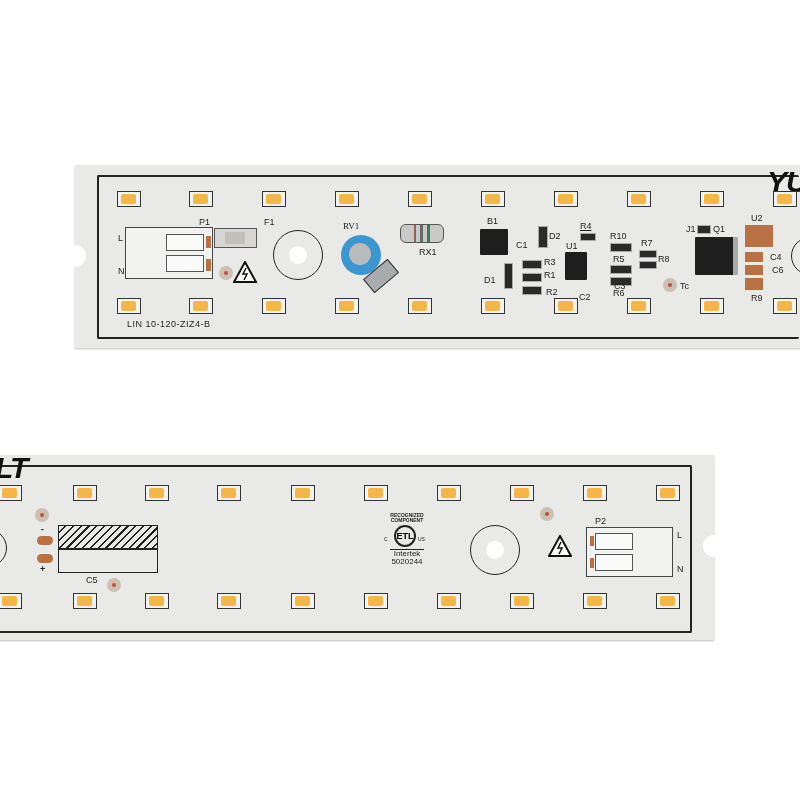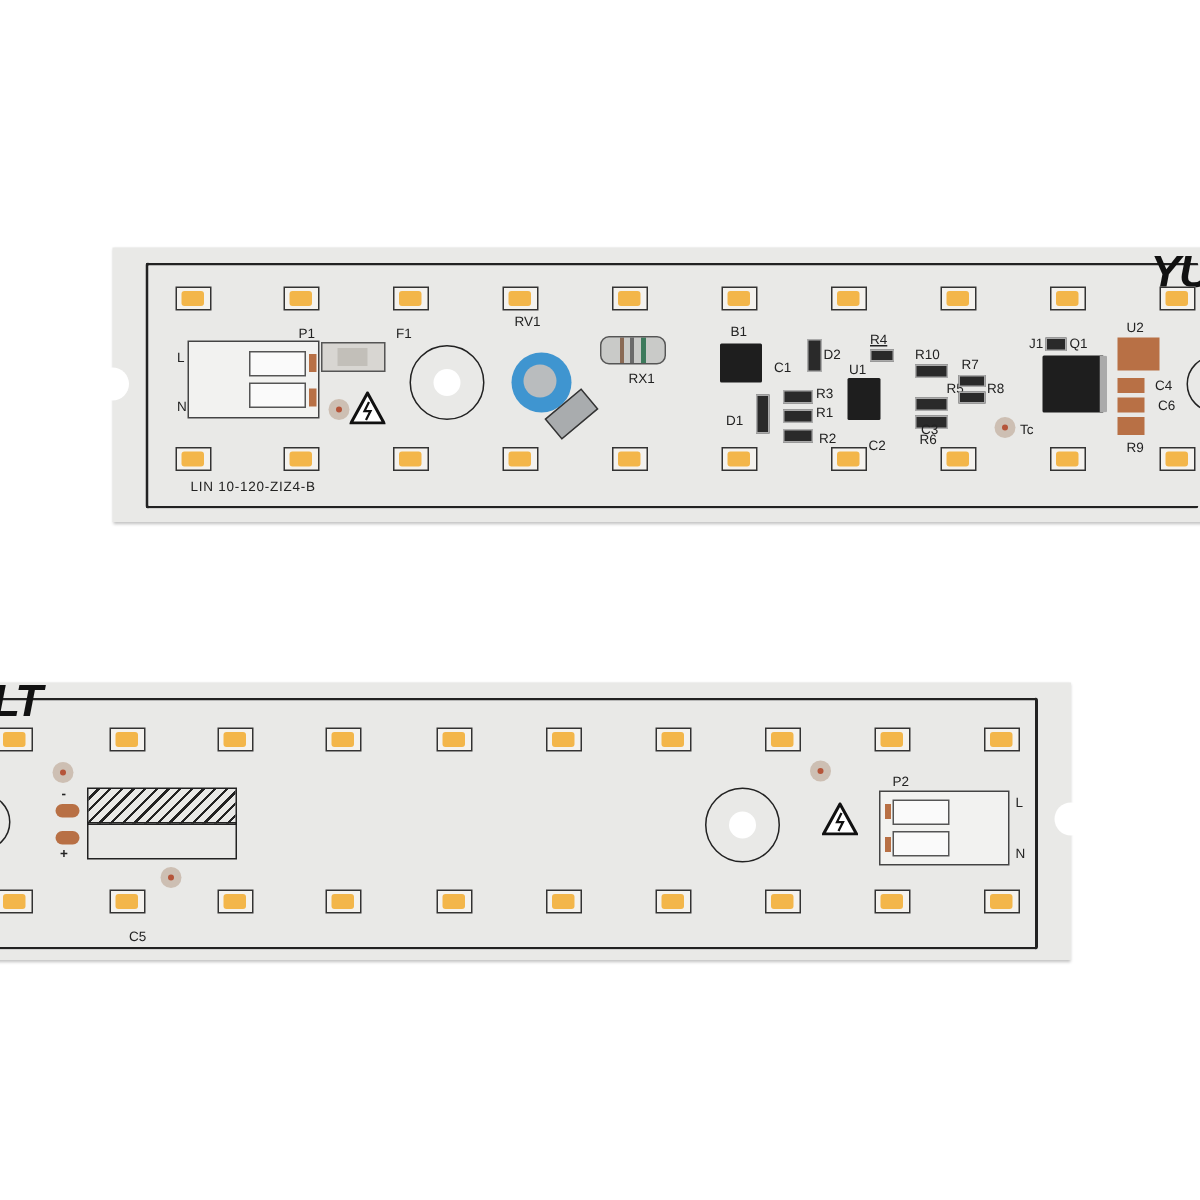--- a/index.html
+++ b/index.html
@@ -73,21 +73,21 @@
     <div style="position:absolute;left:10px;top:3px;width:20px;height:12px;background:#c2bfb9;"></div>
   </div>
   <div class="tp" style="left:144px;top:101px;"></div>
   <svg class="warn" style="left:158px;top:96px;" width="24" height="22" viewBox="0 0 24 22">
     <polygon points="12,1 23,21 1,21" fill="#fff" stroke="#111" stroke-width="2"></polygon>
     <polyline points="13,7 10,13 14,13 11,19" fill="none" stroke="#111" stroke-width="1.5"></polyline>
   </svg>
 
   <div class="mount" style="left:198px;top:65px;"></div>
 
-  <span class="silk" style="left:268px;top:45px;">RV1</span>
+  <span class="silk" style="left:268px;top:57px;font-family:Liberation Serif, serif;">RV1</span>
   <div style="position:absolute;left:266px;top:70px;width:40px;height:40px;border-radius:50%;background:#3f95d0;">
     <div style="position:absolute;left:8px;top:8px;width:22px;height:22px;border-radius:50%;background:#b9bcbe;"></div>
   </div>
   <div style="position:absolute;left:290px;top:102px;width:30px;height:16px;background:#a9acae;border:1px solid #333;transform:rotate(-40deg);"></div>
 
   <div style="position:absolute;left:325px;top:59px;width:42px;height:17px;border-radius:6px;background:linear-gradient(90deg,#c9cac8 0 30%,#8a6a55 30% 36%,#c9cac8 36% 46%,#6a6a6a 46% 52%,#c9cac8 52% 62%,#3d7a5c 62% 70%,#c9cac8 70%);border:1px solid #555;"></div>
   <span class="silk" style="left:344px;top:83px;">RX1</span>
 
   <span class="silk" style="left:412px;top:52px;">B1</span>
   <div class="ic" style="left:405px;top:64px;width:28px;height:26px;"></div>
@@ -105,21 +105,21 @@
   <div class="smd" style="left:429px;top:98px;width:9px;height:26px;"></div>
 
   <span class="silk" style="left:505px;top:57px;text-decoration:underline;">R4</span>
   <div class="smd" style="left:505px;top:68px;width:16px;height:8px;"></div>
   <span class="silk" style="left:491px;top:77px;">U1</span>
   <div class="ic" style="left:490px;top:87px;width:22px;height:28px;"></div>
   <span class="silk" style="left:504px;top:128px;">C2</span>
 
   <span class="silk" style="left:535px;top:67px;">R10</span>
   <div class="smd" style="left:535px;top:78px;width:22px;height:9px;"></div>
-  <span class="silk" style="left:556px;top:90px;">R5</span>
+  <span class="silk" style="left:538px;top:90px;">R5</span>
   <div class="smd" style="left:535px;top:100px;width:22px;height:9px;"></div>
   <div class="smd" style="left:535px;top:112px;width:22px;height:9px;"></div>
   <span class="silk" style="left:538px;top:124px;">R6</span>
 
   <span class="silk" style="left:566px;top:74px;">R7</span>
   <div class="smd" style="left:564px;top:85px;width:18px;height:8px;"></div>
   <div class="smd" style="left:564px;top:96px;width:18px;height:8px;"></div>
   <span class="silk" style="left:583px;top:90px;">R8</span>
   <span class="silk" style="left:539px;top:117px;">C3</span>
   <div class="tp" style="left:588px;top:113px;"></div>
@@ -174,23 +174,35 @@
     <div class="led" style="left:661px;top:138px;"></div>
   </div>
 
   <div class="tp" style="left:40px;top:53px;"></div>
   <span class="silk" style="left:46px;top:70px;font-weight:bold;">-</span>
   <div class="pad" style="left:42px;top:81px;width:16px;height:9px;border-radius:5px;"></div>
   <div class="pad" style="left:42px;top:99px;width:16px;height:9px;border-radius:5px;"></div>
   <span class="silk" style="left:45px;top:110px;font-weight:bold;">+</span>
   <div class="hatch" style="left:63px;top:70px;width:100px;height:25px;"></div>
   <div class="cap-box" style="left:63px;top:93px;width:100px;height:25px;"></div>
-  <span class="silk" style="left:91px;top:121px;margin-top:44px;">C5</span>
+  <span class="silk" style="left:91px;top:121px;">C5</span>
   <div class="tp" style="left:112px;top:123px;"></div>
 
+  <div style="position:absolute;left:387px;top:58px;width:50px;text-align:center;">
+    <div class="silk" style="position:static;font-size:5px;font-weight:bold;">RECOGNIZED</div>
+    <div class="silk" style="position:static;font-size:5px;font-weight:bold;">COMPONENT</div>
+    <div style="position:relative;height:26px;">
+      <span class="silk" style="left:2px;top:14px;font-size:5px;">C</span>
+      <div style="position:absolute;left:12px;top:2px;width:22px;height:22px;border-radius:50%;border:2px solid #222;box-sizing:border-box;font-weight:bold;font-size:9px;line-height:18px;text-align:center;">ETL</div>
+      <span class="silk" style="left:36px;top:14px;font-size:5px;">US</span>
+    </div>
+    <div style="border-top:1px solid #222;margin:0 8px;"></div>
+    <div class="silk" style="position:static;font-size:8px;">Intertek</div>
+    <div class="silk" style="position:static;font-size:8px;">5020244</div>
+  </div>
 
   <div class="mount" style="left:475px;top:70px;"></div>
   <div class="tp" style="left:545px;top:52px;"></div>
 
   <svg class="warn" style="left:553px;top:80px;" width="24" height="22" viewBox="0 0 24 22">
     <polygon points="12,1 23,21 1,21" fill="#fff" stroke="#111" stroke-width="2"></polygon>
     <polyline points="13,7 10,13 14,13 11,19" fill="none" stroke="#111" stroke-width="1.5"></polyline>
   </svg>
 
   <span class="silk" style="left:600px;top:62px;">P2</span>

